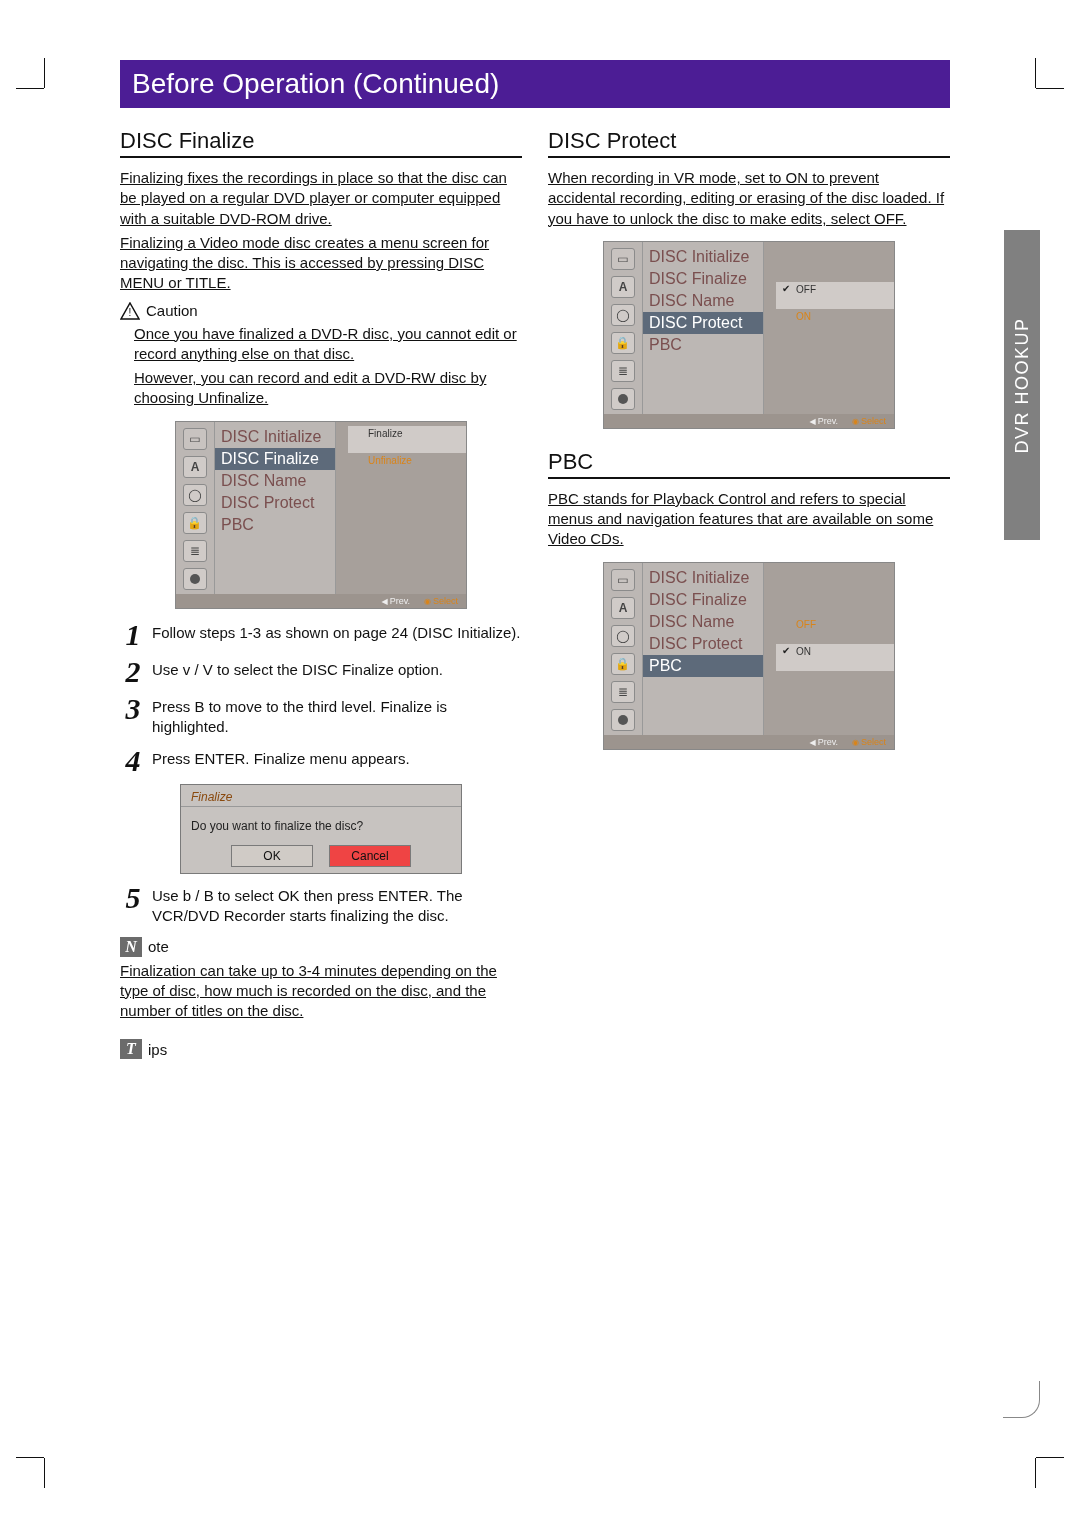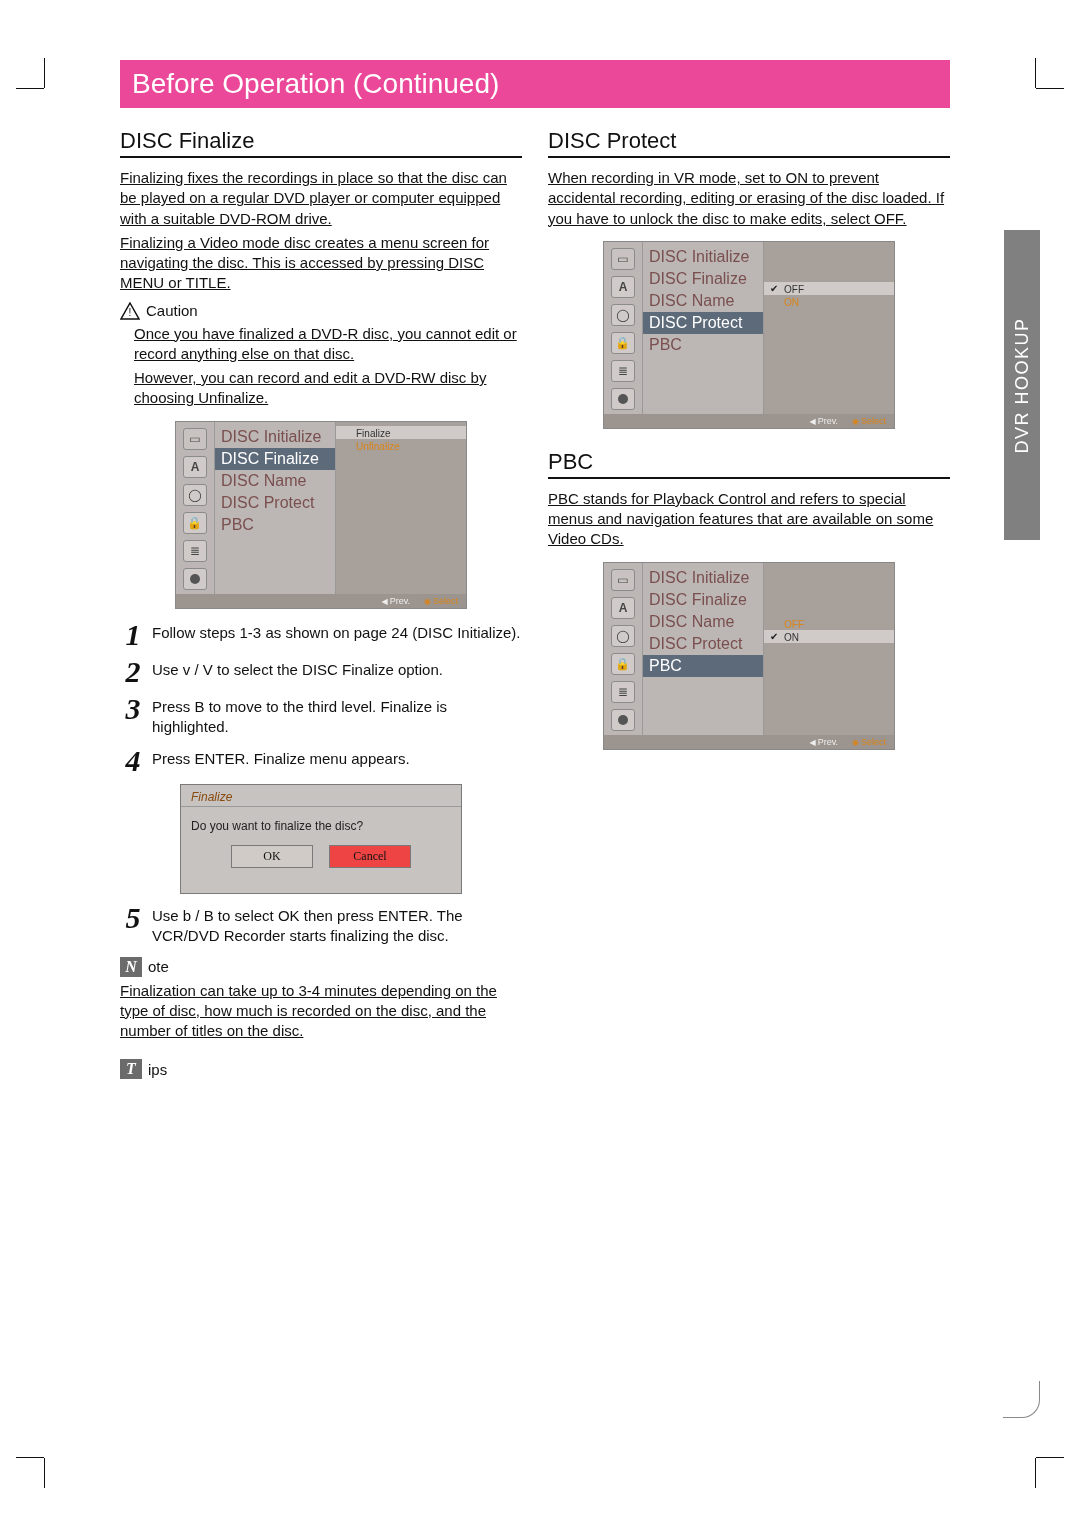--- a/index.html
+++ b/index.html
@@ -27,21 +27,21 @@
   .crop.bl-v { bottom: 40px; left: 44px; width: 1px; height: 30px; }
   .crop.br-h { bottom: 70px; right: 16px; width: 28px; height: 1px; }
   .crop.br-v { bottom: 40px; right: 44px; width: 1px; height: 30px; }
 
   .content {
     width: 830px;
     margin-left: 60px;
   }
 
   .banner {
-    background: #ec4899;
+    background: #4c1d95;
     color: #fff;
     font-size: 28px;
     padding: 8px 12px;
     font-weight: 400;
   }
   .cols {
     display: flex;
     gap: 26px;
     margin-top: 14px;
   }
@@ -134,24 +134,25 @@
   .osd-mi.hi {
     background: #5d6a7a;
     color: #fff;
   }
   .osd-right {
     flex: 1;
     background: #a7a09b;
     position: relative;
   }
   .osd-opt {
-    padding: 2px 8px 0 20px;
+    padding: 2px 8px 14px 20px;
     color: #333;
     font-size: 10px;
     position: relative;
+    margin-left: 12px;
   }
   .osd-opt.on { color: #d9841a; }
   .osd-opt.check::before {
     content: "✔";
     position: absolute;
     left: 6px;
     top: 1px;
     font-size: 10px;
     color: #222;
   }
@@ -199,22 +200,21 @@
   }
   .dlg-body {
     padding: 12px 10px 6px 10px;
     color: #222;
     text-align: left;
   }
   .dlg-btns {
     display: flex;
     gap: 16px;
     justify-content: center;
-    padding: 6px 0 25px 0;
-    font-family: Liberation Serif, serif;
+    padding: 6px 0 6px 0;
   }
   .dlg-btn {
     min-width: 64px;
     text-align: center;
     padding: 3px 8px;
     border: 1px solid #7a7a7a;
     background: #ef4444;
     font-size: 12px;
   }
   .dlg-btn.primary { background: #d0cbc6; }

